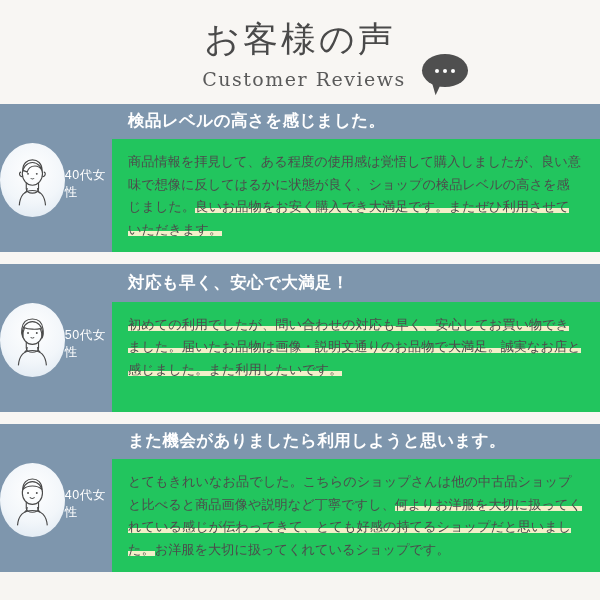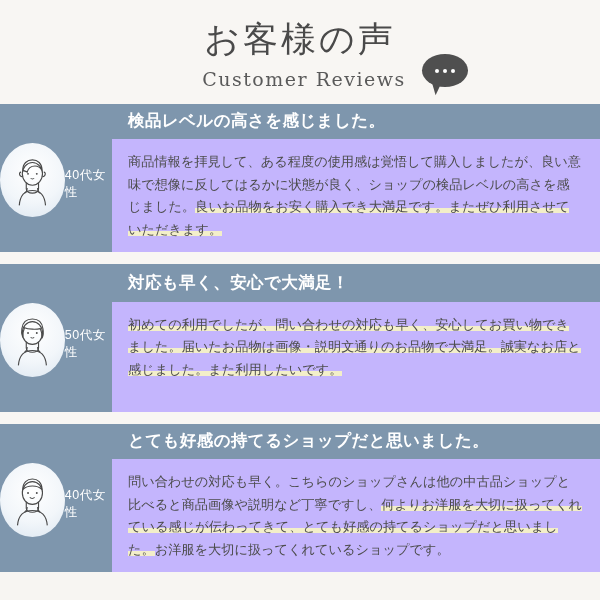--- a/index.html
+++ b/index.html
@@ -138,21 +138,21 @@
     font-weight: bold;
     letter-spacing: 0.4px;
     height: 38px;
     display: flex;
     align-items: center;
     padding-left: 16px;
     box-sizing: border-box;
   }
   .card-body {
     flex: 1;
-    background: #c4b5fd;
+    background: #22c55e;
     padding: 12px 18px 10px 16px;
     font-size: 13.2px;
     line-height: 1.72;
     color: #4c4c4c;
     box-sizing: border-box;
   }
   .card-body .hl {
     background: linear-gradient(transparent 62%, #f3efc9 62%, #f3efc9 96%, transparent 96%);
   }
 </style>
@@ -235,21 +235,21 @@
             <ellipse cx="37" cy="29" rx="11.5" ry="13" fill="none" stroke="#4a4a4a" stroke-width="1.3"></ellipse>
             <path d="M26 25c0-8 5-12 11-12s11 4 11 12c-2-2-5-4-11-4s-9 2-11 4z" fill="none" stroke="#4a4a4a" stroke-width="1.3"></path>
             <circle cx="32" cy="29" r="1.1" fill="#4a4a4a"></circle>
             <circle cx="42" cy="29" r="1.1" fill="#4a4a4a"></circle>
             <path d="M34 34c1.5 1.5 4 1.5 5.5 0" fill="none" stroke="#4a4a4a" stroke-width="1.2"></path>
           </svg>
         </div>
         <div class="avatar-label">40代女性</div>
       </div>
       <div class="content-col">
-        <div class="card-title">とても好感の持てるショップだと思いました。</div>
+        <div class="card-title">また機会がありましたら利用しようと思います。</div>
         <div class="card-body">
-          <span>問い合わせの対応も早く。こちらのショップさんは他の中古品ショップと比べると商品画像や説明など丁寧ですし、</span><span class="hl">何よりお洋服を大切に扱ってくれている感じが伝わってきて、とても好感の持てるショップだと思いました。</span><span>お洋服を大切に扱ってくれているショップです。</span>
+          <span>とてもきれいなお品でした。こちらのショップさんは他の中古品ショップと比べると商品画像や説明など丁寧ですし、</span><span class="hl">何よりお洋服を大切に扱ってくれている感じが伝わってきて、とても好感の持てるショップだと思いました。</span><span>お洋服を大切に扱ってくれているショップです。</span>
         </div>
       </div>
     </div>
 
   </div>
 </div>
 
 </body></html>

